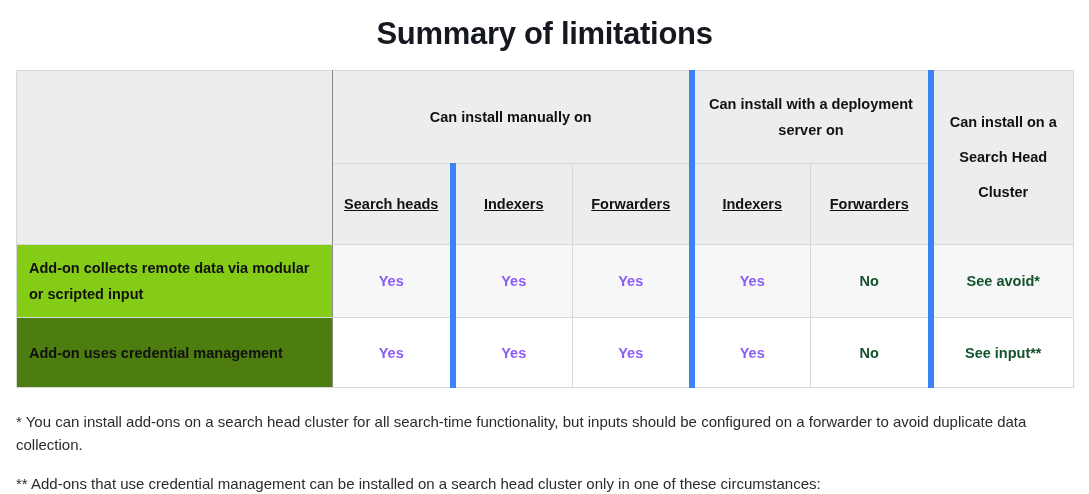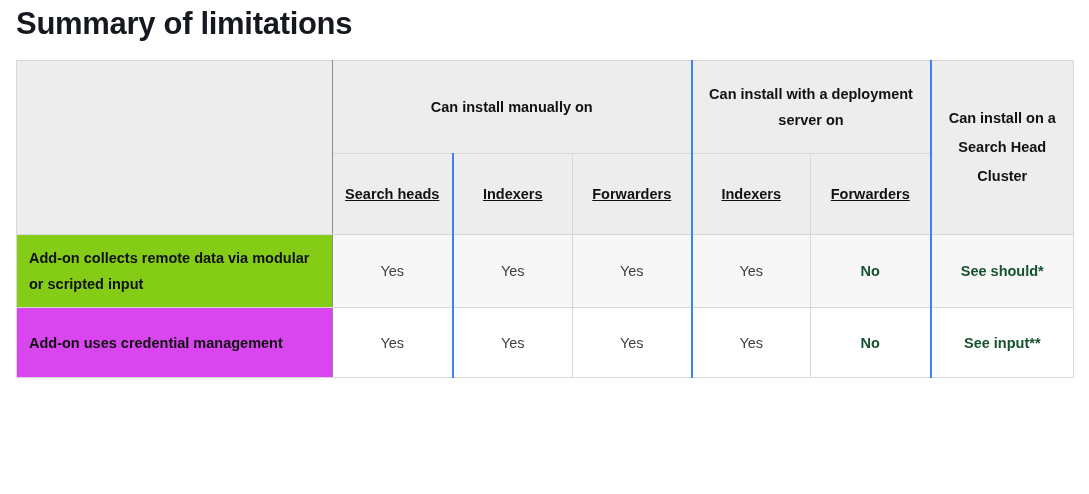--- a/index.html
+++ b/index.html
@@ -18,48 +18,49 @@
     position: relative;
     width: 1089px;
     height: 494px;
     box-sizing: border-box;
     padding: 0 16px;
   }
 
   
   .page-title {
     margin: 0;
-    padding-top: 4px;
+    padding-top: 14px;
     font-size: 31px;
     line-height: 40px;
     font-weight: bold;
     letter-spacing: -0.3px;
     color: #15181f;
     font-family: "Liberation Sans", sans-serif;
+    text-align: center;
   }
 
   
   .limits-table {
     margin-top: 16px;
     border-collapse: collapse;
     width: 1057px;
     table-layout: fixed;
     border: 1px solid #9b9b9b;
   }
   .limits-table th,
   .limits-table td {
     border: 1px solid #d8d8d8;
     padding: 6px 8px;
     vertical-align: middle;
     font-size: 14.5px;
     line-height: 26px;
   }
   
   .limits-table .vsep-strong {
-    border-left: 2px solid #3b82f6;
+    border-left: 6px solid #3b82f6;
   }
 
   thead th {
     background: #ededed;
     color: #111111;
     font-weight: bold;
     text-align: center;
   }
   th.corner-blank {
     background: #ededed;
@@ -67,36 +68,36 @@
   }
   th.group-head {
     height: 80px;
   }
   th.sub-head {
     height: 68px;
     text-decoration: underline;
   }
   th.rowspan-head {
     height: 148px;
-    line-height: 29px;
+    line-height: 35px;
   }
 
   tbody th.row-label {
-    background: #d946ef;
+    background: #4d7c0f;
     color: #111111;
     font-weight: bold;
     text-align: left;
     padding: 10px 12px;
     line-height: 26px;
     border-right: 1px solid #8a8a8a;
   }
   tbody td {
     text-align: center;
-    color: #404040;
-    font-weight: normal;
+    color: #8b5cf6;
+    font-weight: bold;
   }
   tbody tr.row-odd td {
     background: #f7f7f7;
   }
   tbody tr.row-odd th.row-label {
     background: #84cc16;
   }
   tbody tr.row-even td {
     background: #ffffff;
   }
@@ -153,30 +154,32 @@
       </tr>
     </thead>
     <tbody>
       <tr class="data-row row-odd">
         <th class="row-label">Add-on collects remote data via modular or scripted input</th>
         <td>Yes</td>
         <td class="vsep-strong">Yes</td>
         <td>Yes</td>
         <td class="vsep-strong">Yes</td>
         <td class="em">No</td>
-        <td class="em vsep-strong">See should*</td>
+        <td class="em vsep-strong">See avoid*</td>
       </tr>
       <tr class="data-row row-even">
         <th class="row-label">Add-on uses credential management</th>
         <td>Yes</td>
         <td class="vsep-strong">Yes</td>
         <td>Yes</td>
         <td class="vsep-strong">Yes</td>
         <td class="em">No</td>
         <td class="em vsep-strong">See input**</td>
       </tr>
     </tbody>
   </table>
 
   <div class="notes">
+    <p class="note">* You can install add-ons on a search head cluster for all search-time functionality, but inputs should be configured on a forwarder to avoid duplicate data collection.</p>
+    <p class="note">** Add-ons that use credential management can be installed on a search head cluster only in one of these circumstances:</p>
   </div>
 
 </div>
 
 </body></html>

